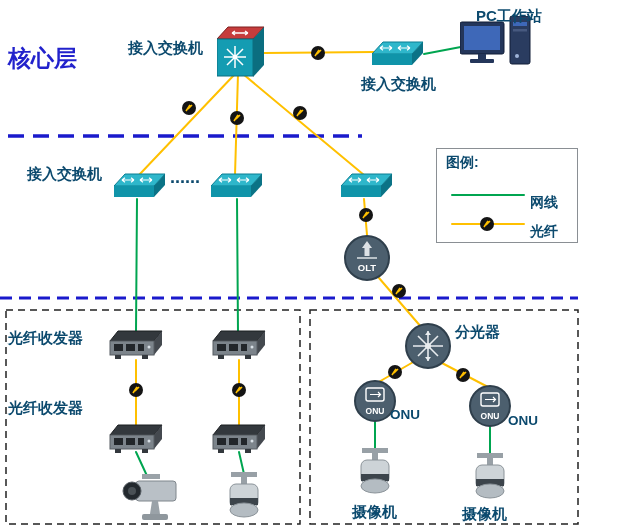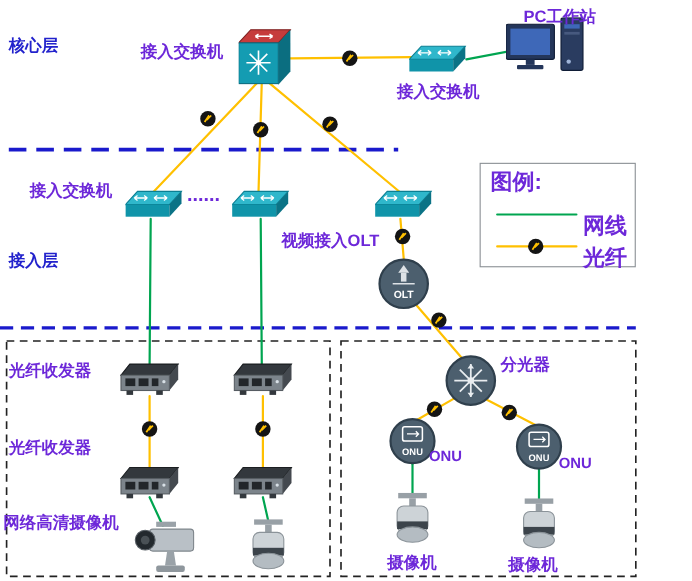--- a/index.html
+++ b/index.html
@@ -1,23 +1,23 @@
 <!DOCTYPE html>
 <html><head>
 <meta charset="utf-8">
 <style>
   html,body{margin:0;padding:0;background:#fff;}
   .canvas{
     position:relative;width:629px;height:528px;background:#ffffff;
     font-family:"Liberation Sans","DejaVu Sans",sans-serif;overflow:hidden;
   }
-  .lbl{position:absolute;font-weight:bold;font-size:15px;color:#6d28d9;white-space:nowrap;line-height:1.1;}
-  .lbl-blue{color:#2222CC;font-size:15px;}
+  .lbl{position:absolute;font-weight:bold;font-size:15px;color:#0c4a6e;white-space:nowrap;line-height:1.1;}
+  .lbl-blue{color:#2222CC;font-size:23px;margin-top:12px;}
   .lbl-small{font-size:13.5px;}
-  .lbl-legend{font-size:20px;}
+  .lbl-legend{font-size:14px;}
   .icon{position:absolute;}
   svg{display:block;}
   .wires{position:absolute;left:0;top:0;pointer-events:none;}
   .legend-box{
     position:absolute;left:436px;top:148px;width:142px;height:95px;
     border:1.5px solid #8a8f94;background:#fff;box-sizing:border-box;
   }
 </style>
 </head>
 <body>
@@ -271,33 +271,30 @@
   </svg>
   <svg class="icon" style="left:467px;top:453px" width="46" height="56">
     <rect x="10" y="0" width="26" height="5" fill="#98A0A6"></rect>
     <rect x="20" y="5" width="6" height="7" fill="#98A0A6"></rect>
     <rect x="9" y="12" width="28" height="24" rx="6" fill="#CDD3D7" stroke="#8B9399"></rect>
     <rect x="9" y="26" width="28" height="7" fill="#3C444B"></rect>
     <ellipse cx="23" cy="38" rx="14" ry="7" fill="#B4BCC2" stroke="#8B9399"></ellipse>
   </svg>
 
   <div class="lbl lbl-blue" style="left:8px;top:34px">核心层</div>
-  <div class="lbl lbl-blue" style="left:8px;top:230px">接入层</div>
   <div class="lbl" style="left:128px;top:40px">接入交换机</div>
   <div class="lbl" style="left:476px;top:8px">PC工作站</div>
   <div class="lbl" style="left:361px;top:76px">接入交换机</div>
   <div class="lbl" style="left:27px;top:166px">接入交换机</div>
   <div class="lbl" style="left:170px;top:168px;font-size:18px">......</div>
-  <div class="lbl" style="left:256px;top:212px">视频接入OLT</div>
   <div class="lbl" style="left:455px;top:324px">分光器</div>
   <div class="lbl lbl-small" style="left:390px;top:408px">ONU</div>
   <div class="lbl lbl-small" style="left:508px;top:414px">ONU</div>
   <div class="lbl" style="left:8px;top:330px">光纤收发器</div>
   <div class="lbl" style="left:8px;top:400px">光纤收发器</div>
-  <div class="lbl" style="left:3px;top:468px">网络高清摄像机</div>
   <div class="lbl" style="left:352px;top:504px">摄像机</div>
   <div class="lbl" style="left:462px;top:506px">摄像机</div>
 
   <div class="lbl lbl-legend" style="left:446px;top:155px">图例:</div>
   <div class="lbl lbl-legend" style="left:530px;top:195px">网线</div>
   <div class="lbl lbl-legend" style="left:530px;top:224px">光纤</div>
 
 </div>
 
 </body></html>

